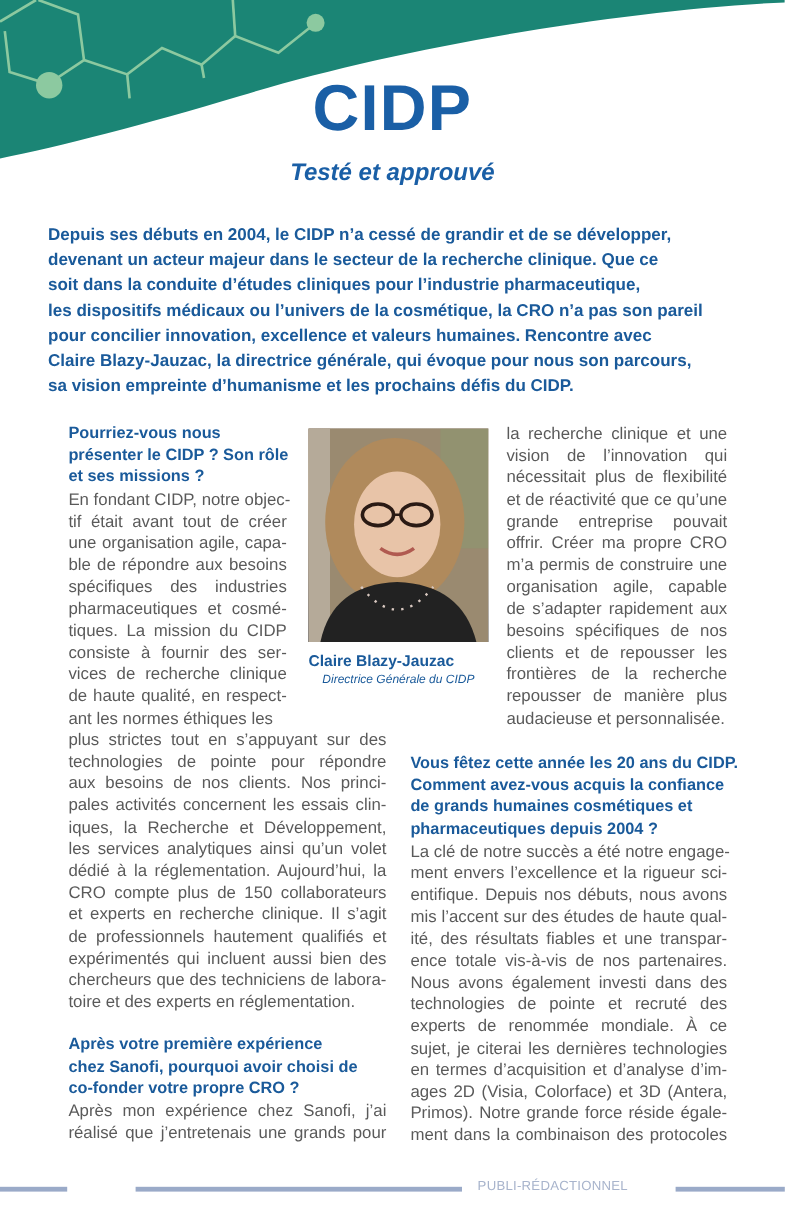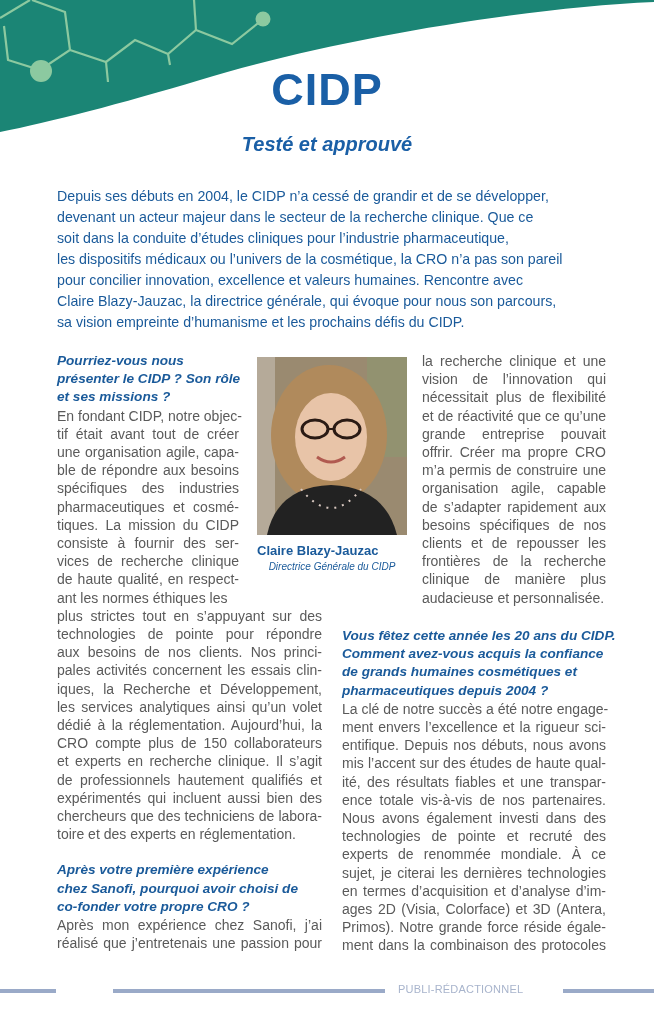--- a/index.html
+++ b/index.html
@@ -1,27 +1,27 @@
 <!DOCTYPE html>
 <html><head>
 <meta charset="utf-8">
 <style>
   html, body { margin: 0; padding: 0; background: #ffffff; }
   body { width: 654px; height: 1024px; position: relative; overflow: hidden;
          font-family: "Liberation Sans", "DejaVu Sans", sans-serif; }
   .header-art { position: absolute; left: 0; top: 0; width: 654px; height: 140px; }
   .title { position: absolute; left: 0; width: 654px; top: 58px; text-align: center;
-           font-weight: bold; font-size: 45px; color: #1a5fa6; letter-spacing: 1px; line-height: 64px; margin: 0; }
+           font-weight: bold; font-size: 54px; color: #1a5fa6; letter-spacing: 1px; line-height: 64px; margin: 0; }
   .subtitle { position: absolute; left: 0; width: 654px; top: 124px; text-align: center;
               font-style: italic; font-size: 20px; color: #1a5fa6; line-height: 40px; margin: 0; }
-  .intro { position: absolute; left: 57px; top: 186px; width: 545px; font-weight: normal;
+  .intro { position: absolute; left: 40px; top: 186px; width: 545px; font-weight: bold;
            font-size: 14.2px; line-height: 21px; color: #1a5a9a; margin: 0; }
   .intro span { display: block; white-space: nowrap; }
   .col { position: absolute; font-size: 14px; line-height: 18.2px; color: #5a5a5a; }
-  .q { font-weight: bold; color: #1a5a9a; font-size: 13.6px; line-height: 18.2px; font-style: italic; }
+  .q { font-weight: bold; color: #1a5a9a; font-size: 13.6px; line-height: 18.2px; }
   .line { display: block; white-space: nowrap; text-align: justify; text-align-last: justify; }
   .line.last { text-align-last: left; }
   .colA { left: 57px; top: 352px; width: 265px; }
   .colA-narrow .line { width: 182px; }
   .colA .full .line { width: 265px; }
   .colC { left: 422px; top: 352px; width: 184px; }
   .colD { left: 342px; top: 627px; width: 264px; }
   .photo { position: absolute; left: 257px; top: 357px; width: 150px; height: 178px;
            background: linear-gradient(180deg, #8a7a64 0%, #a08c70 30%, #6a5a48 70%, #2c2a2a 100%); overflow: hidden; }
   .caption-name { position: absolute; left: 257px; width: 150px; top: 543px; text-align: left;
@@ -96,21 +96,21 @@
     <span class="line last">toire et des experts en réglementation.</span>
   </div>
   <div style="height:18px"></div>
   <div class="q full">
     <span class="line last">Après votre première expérience</span>
     <span class="line last">chez Sanofi, pourquoi avoir choisi de</span>
     <span class="line last">co-fonder votre propre CRO ?</span>
   </div>
   <div class="full">
     <span class="line">Après mon expérience chez Sanofi, j’ai</span>
-    <span class="line">réalisé que j’entretenais une passion pour</span>
+    <span class="line">réalisé que j’entretenais une grands pour</span>
   </div>
 </div>
 
 <div class="photo">
   <svg width="150" height="178" viewBox="0 0 150 178" xmlns="http://www.w3.org/2000/svg">
     <rect width="150" height="178" fill="#9a8a70"></rect>
     <rect x="0" y="0" width="18" height="178" fill="#c8c0b4" opacity="0.6"></rect>
     <rect x="110" y="0" width="40" height="100" fill="#8a9a70" opacity="0.5"></rect>
     <ellipse cx="72" cy="78" rx="58" ry="70" fill="#b08a5c"></ellipse>
     <ellipse cx="74" cy="80" rx="36" ry="44" fill="#e8c4a8"></ellipse>
@@ -131,21 +131,21 @@
   <span class="line">nécessitait plus de flexibilité</span>
   <span class="line">et de réactivité que ce qu’une</span>
   <span class="line">grande entreprise pouvait</span>
   <span class="line">offrir. Créer ma propre CRO</span>
   <span class="line">m’a permis de construire une</span>
   <span class="line">organisation agile, capable</span>
   <span class="line">de s’adapter rapidement aux</span>
   <span class="line">besoins spécifiques de nos</span>
   <span class="line">clients et de repousser les</span>
   <span class="line">frontières de la recherche</span>
-  <span class="line">clinique de manière plus</span>
+  <span class="line">repousser de manière plus</span>
   <span class="line last">audacieuse et personnalisée.</span>
 </div>
 
 <div class="col colD">
   <div class="q">
     <span class="line last">Vous fêtez cette année les 20 ans du CIDP.</span>
     <span class="line last">Comment avez-vous acquis la confiance</span>
     <span class="line last">de grands humaines cosmétiques et</span>
     <span class="line last">pharmaceutiques depuis 2004 ?</span>
   </div>

